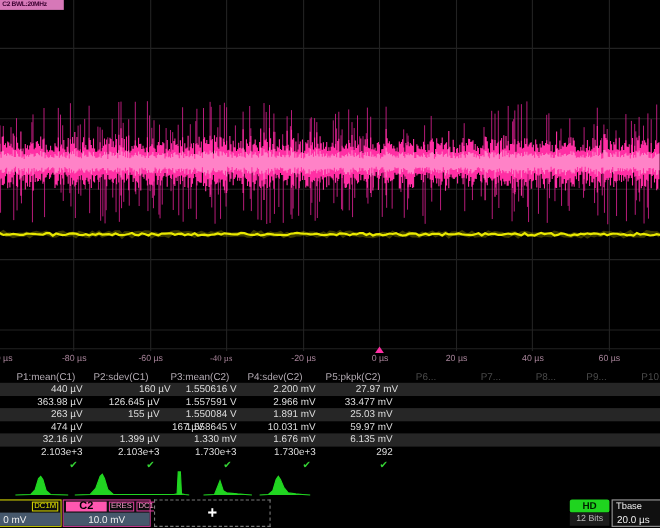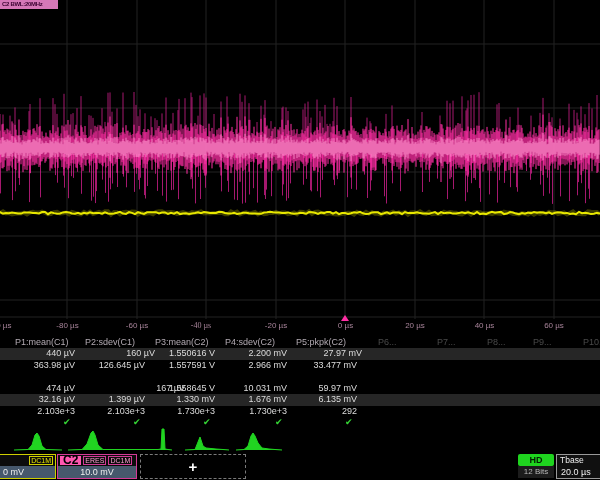--- a/index.html
+++ b/index.html
@@ -37,21 +37,21 @@
   #histicon-strip{position:absolute;left:0;top:427px;width:600px;height:26px;}
   
   .desc-box{position:absolute;top:454px;height:25px;box-sizing:border-box;background:#0c0c0c;}
   #c1-box{left:-30px;width:86px;border:1px solid #cfcf00;}
   #c2-box{left:57px;width:80px;border:1px solid #d43a96;}
   .desc-top{height:11px;display:flex;align-items:center;gap:2px;padding:0 2px;}
   .desc-bottom{height:12px;background:#46586c;color:#f0f0f0;font-size:9px;line-height:12px;}
   #c1-box .desc-top{justify-content:flex-end;}
   .token{border:1px solid #d43a96;color:#ff9fd0;font-size:7px;line-height:7px;padding:0 1px;}
   .token.yellow{border-color:#cfcf00;color:#e8e800;}
-  .c2-badge{background:#ff57b0;color:#000;font-size:12px;font-weight:bold;line-height:9px;padding:0 3px;}
+  .c2-badge{background:#ff57b0;color:#000;font-size:10px;font-weight:bold;line-height:9px;padding:0 12px;}
   #add-panel{
     position:absolute;left:140px;top:454px;width:106px;height:25px;box-sizing:border-box;
     border:1px dashed #7a7a7a;background:#000;color:#fff;font-size:15px;font-weight:bold;
     text-align:center;line-height:23px;
   }
   #hd-module{position:absolute;left:518px;top:454px;width:36px;height:25px;}
   #hd-badge{height:12px;background:#1fd41f;color:#002200;font-size:9px;font-weight:bold;
     text-align:center;line-height:12px;border-radius:2px;}
   #hd-bits{height:12px;background:#1c1c1c;color:#b8b8b8;font-size:8px;text-align:center;line-height:12px;}
   #tbase-box{
@@ -111,20 +111,27 @@
         <span class="v-cell" style="left: 215px;">2.200 mV</span>
         <span class="v-cell" style="left: 290px;">27.97 mV</span>
       </div>
       <div class="t-row" style="top: 22.5px;">
         <span class="v-cell" style="left: 3px;">363.98 µV</span>
         <span class="v-cell" style="left: 73px;">126.645 µV</span>
         <span class="v-cell" style="left: 143px;">1.557591 V</span>
         <span class="v-cell" style="left: 215px;">2.966 mV</span>
         <span class="v-cell" style="left: 285px;">33.477 mV</span>
       </div>
+      <div class="t-row shade" style="top: 34px;">
+        <span class="v-cell" style="left: 3px;">263 µV</span>
+        <span class="v-cell" style="left: 73px;">155 µV</span>
+        <span class="v-cell" style="left: 143px;">1.550084 V</span>
+        <span class="v-cell" style="left: 215px;">1.891 mV</span>
+        <span class="v-cell" style="left: 285px;">25.03 mV</span>
+      </div>
       <div class="t-row" style="top: 45.5px;">
         <span class="v-cell" style="left: 3px;">474 µV</span>
         <span class="v-cell" style="left: 73px; padding-left: 40px;">167 µV</span>
         <span class="v-cell" style="left: 143px;">1.558645 V</span>
         <span class="v-cell" style="left: 215px;">10.031 mV</span>
         <span class="v-cell" style="left: 285px;">59.97 mV</span>
       </div>
       <div class="t-row shade" style="top: 57px;">
         <span class="v-cell" style="left: 3px;">32.16 µV</span>
         <span class="v-cell" style="left: 73px;">1.399 µV</span>

